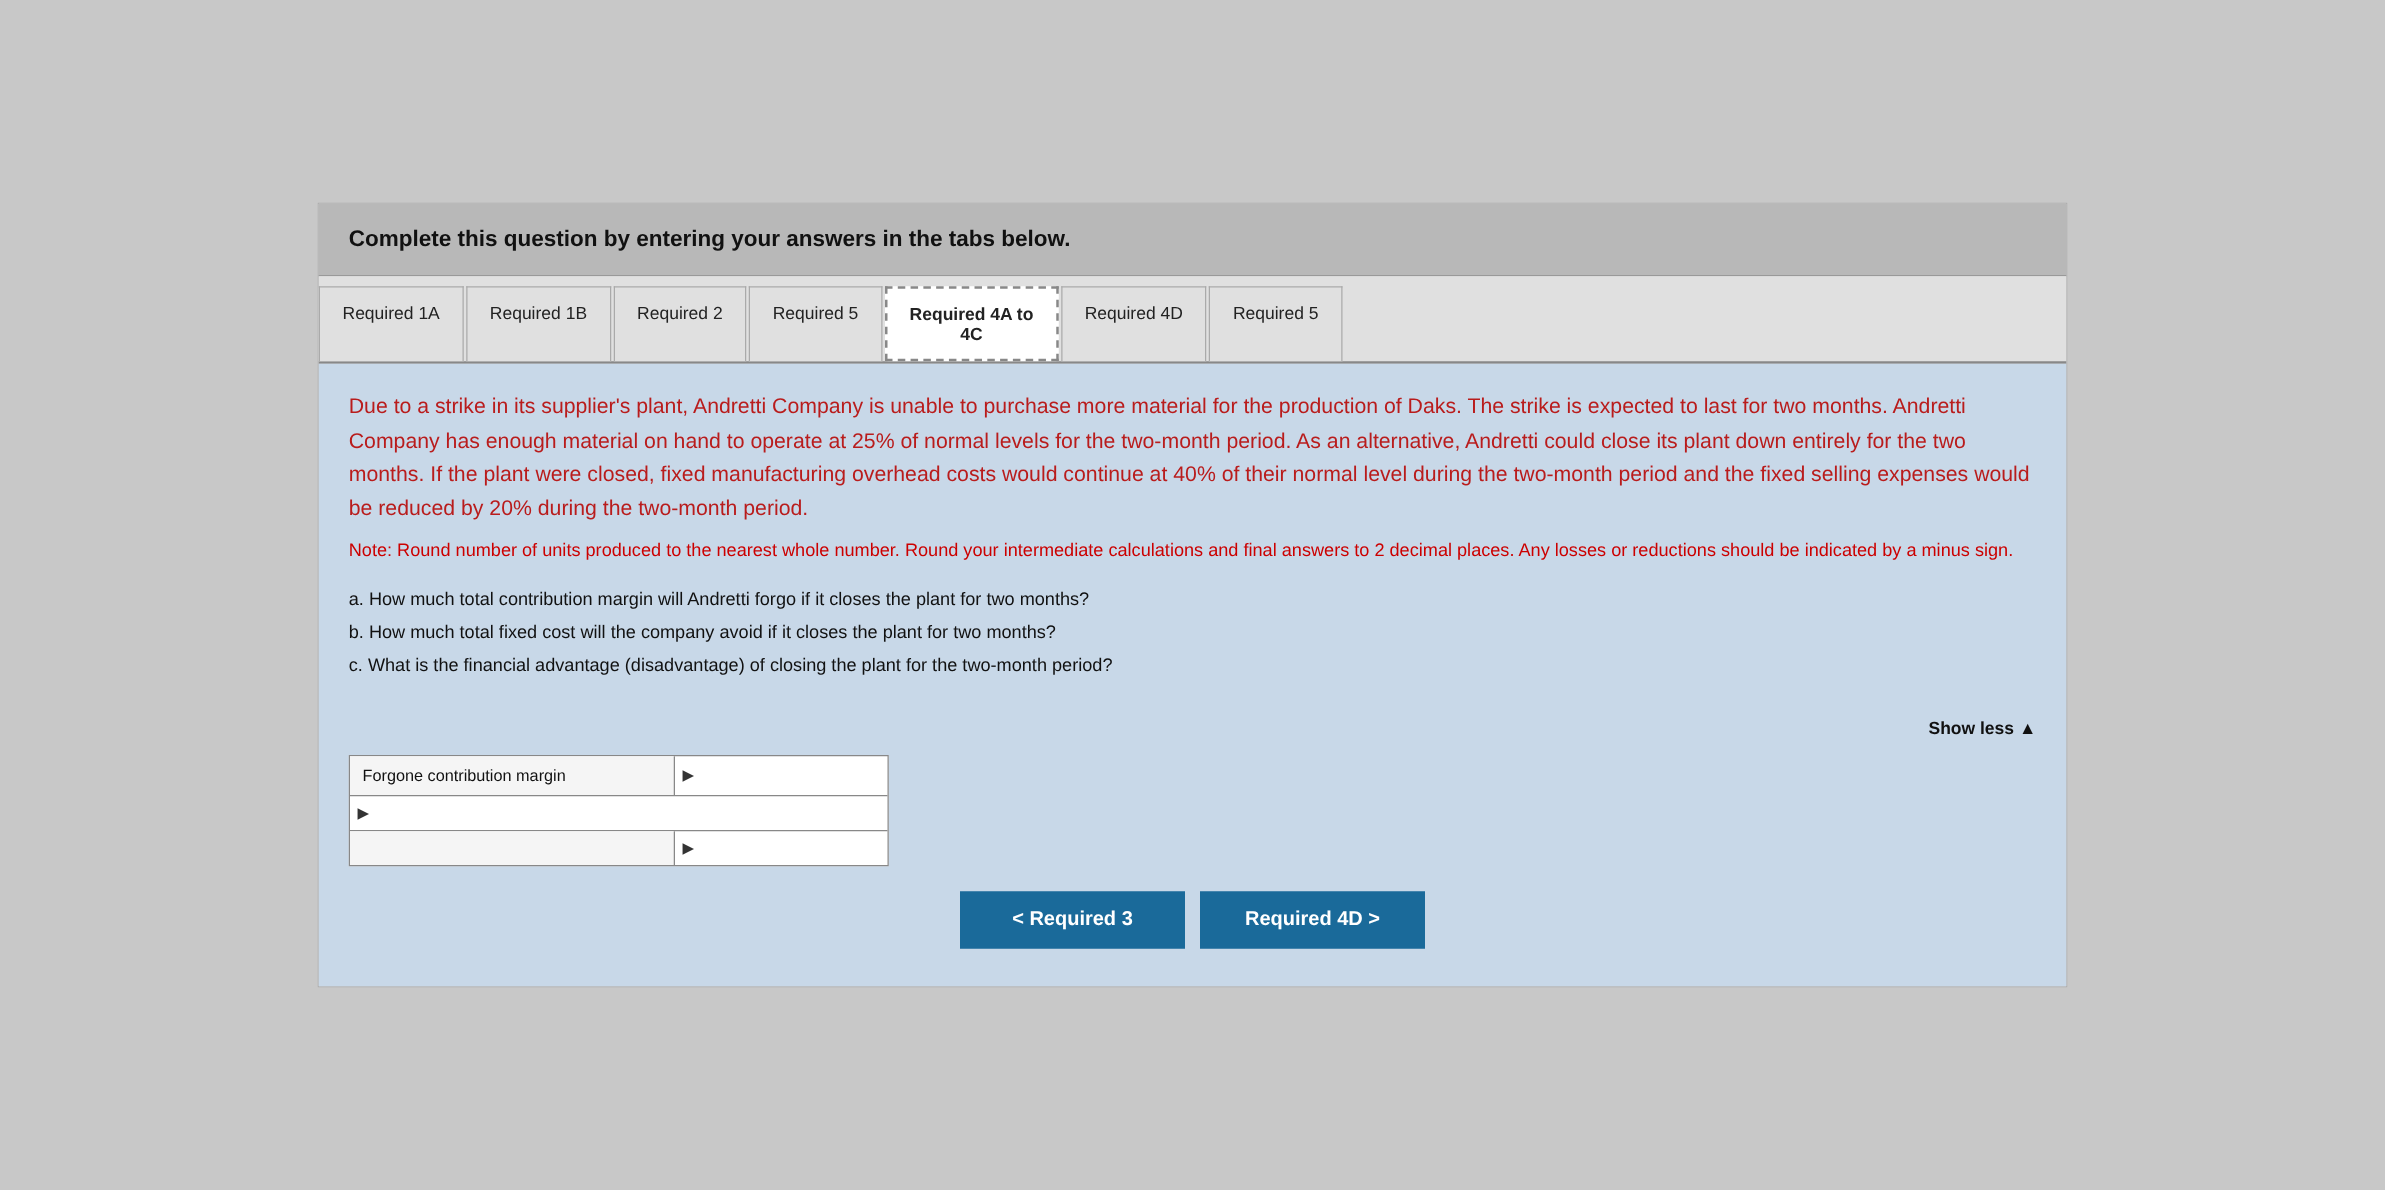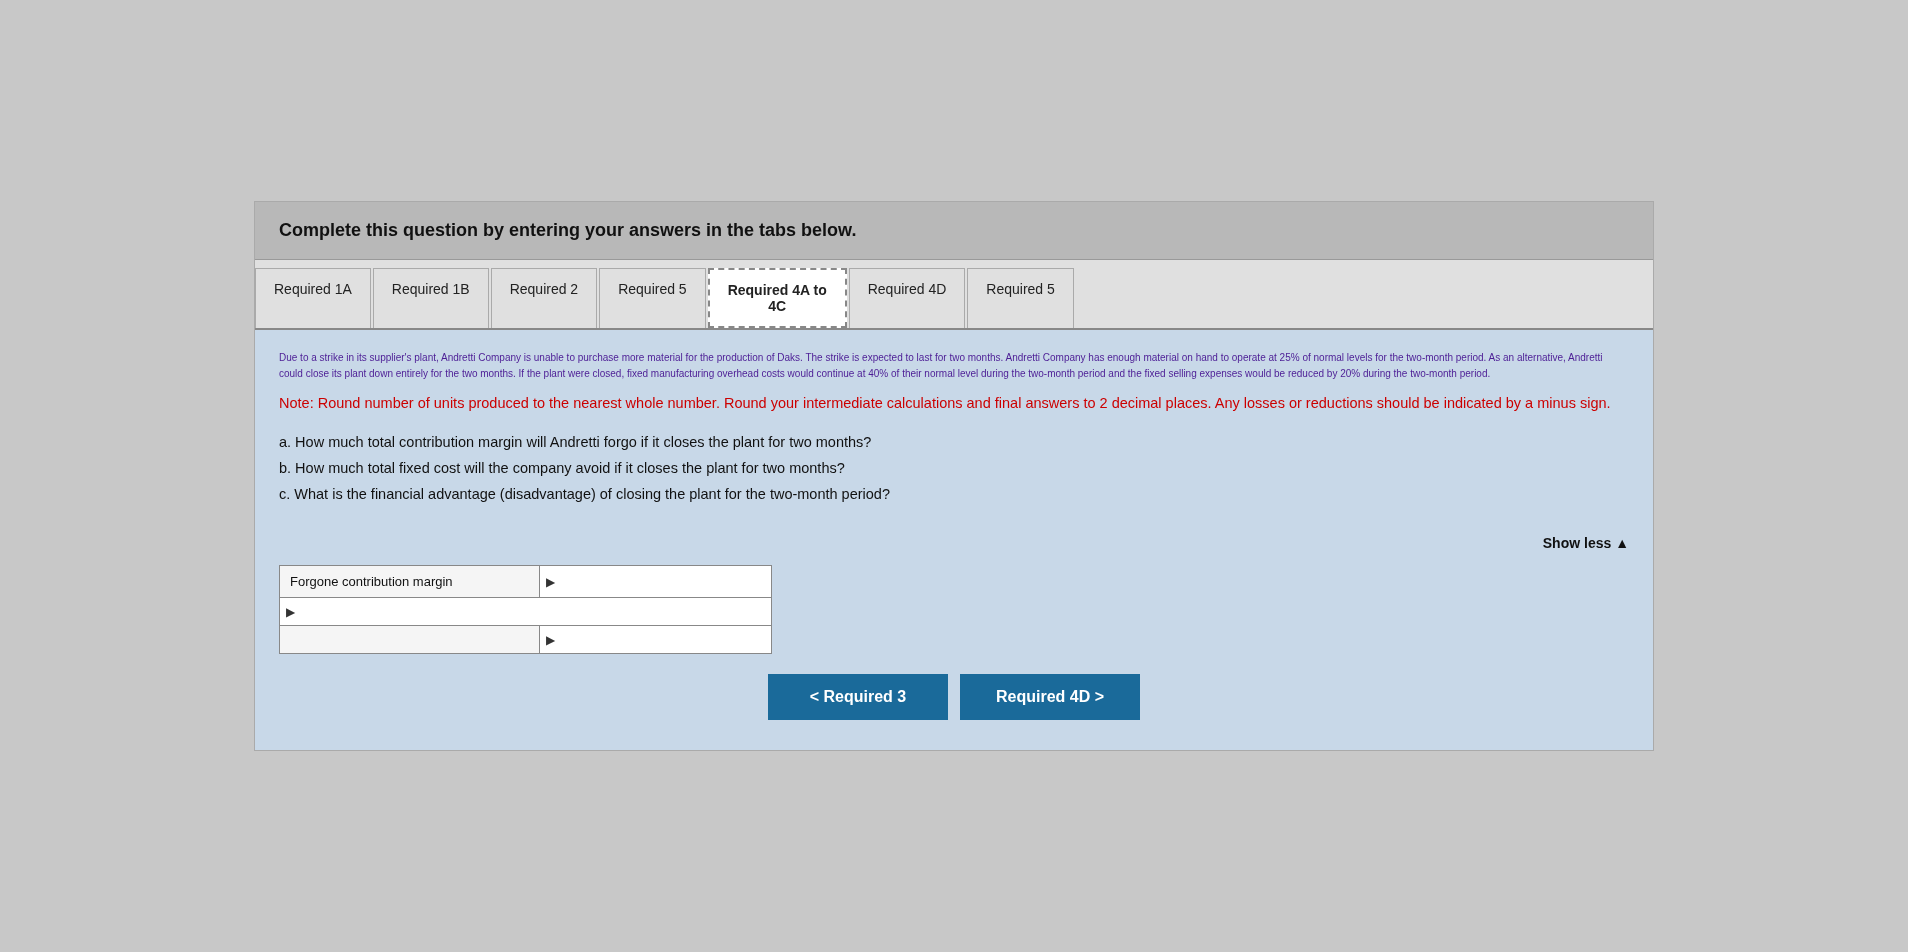--- a/index.html
+++ b/index.html
@@ -55,22 +55,22 @@
       font-weight: bold;
     }
     .tab.dashed-border {
       border: 2px dashed #888;
     }
     .content-area {
       background-color: #c8d8e8;
       padding: 20px 24px;
     }
     .description-text {
-      font-size: 10px;
-      color: #4c1d95;
+      font-size: 17px;
+      color: #b91c1c;
       line-height: 1.6;
       margin-bottom: 10px;
     }
     .note-text {
       font-size: 14.5px;
       color: #cc0000;
       line-height: 1.6;
       margin-bottom: 14px;
     }
     .questions-text {
@@ -86,21 +86,21 @@
       color: #111;
       margin-bottom: 14px;
     }
     .show-less span {
       cursor: pointer;
       margin-left: 47px;
     }
     .input-table {
       background-color: #fff;
       border: 1px solid #888;
-      width: 493px;
+      width: 432px;
       margin-bottom: 20px;
     }
     .input-row {
       display: flex;
       border-bottom: 1px solid #888;
     }
     .input-row:last-child {
       border-bottom: none;
     }
     .input-label {

